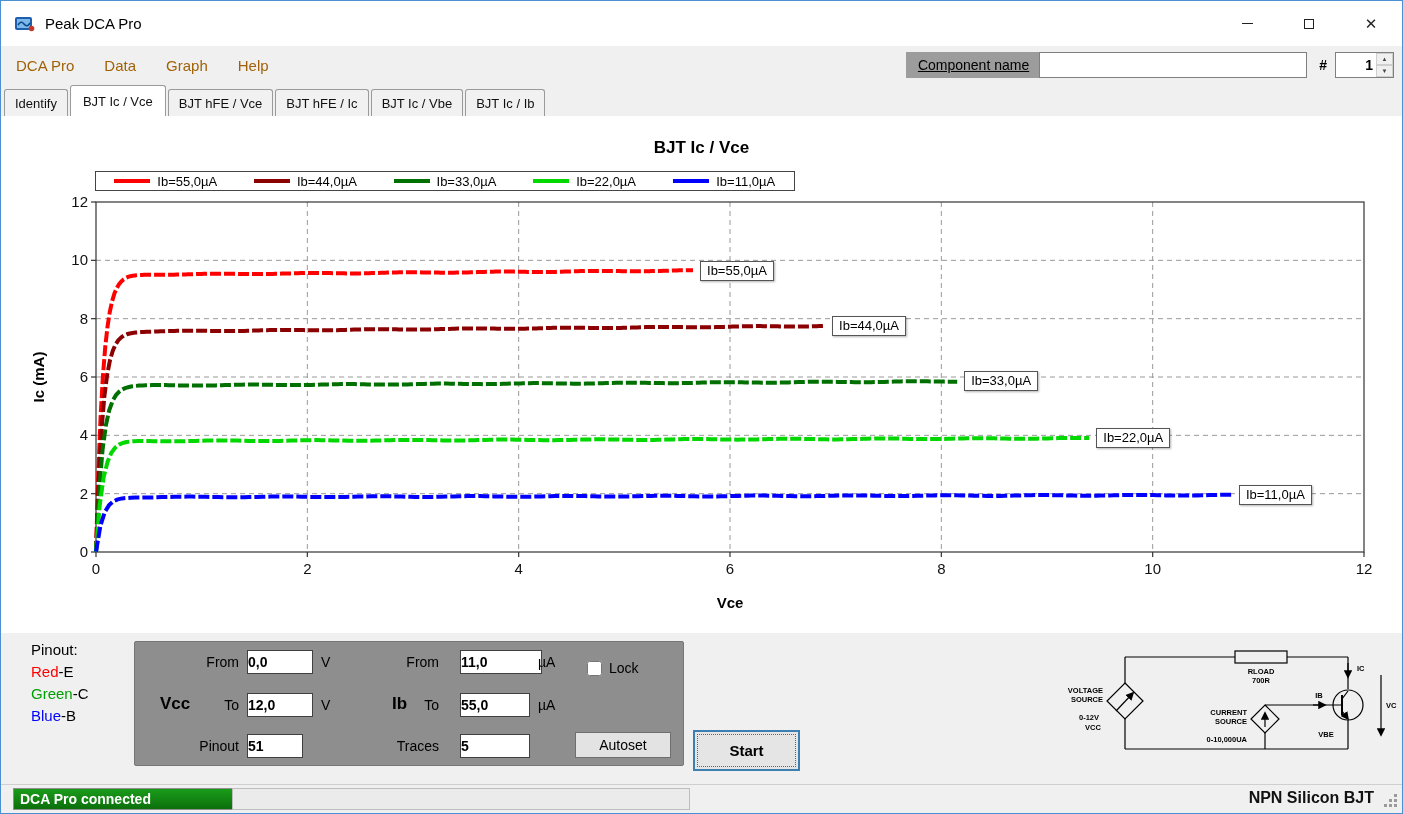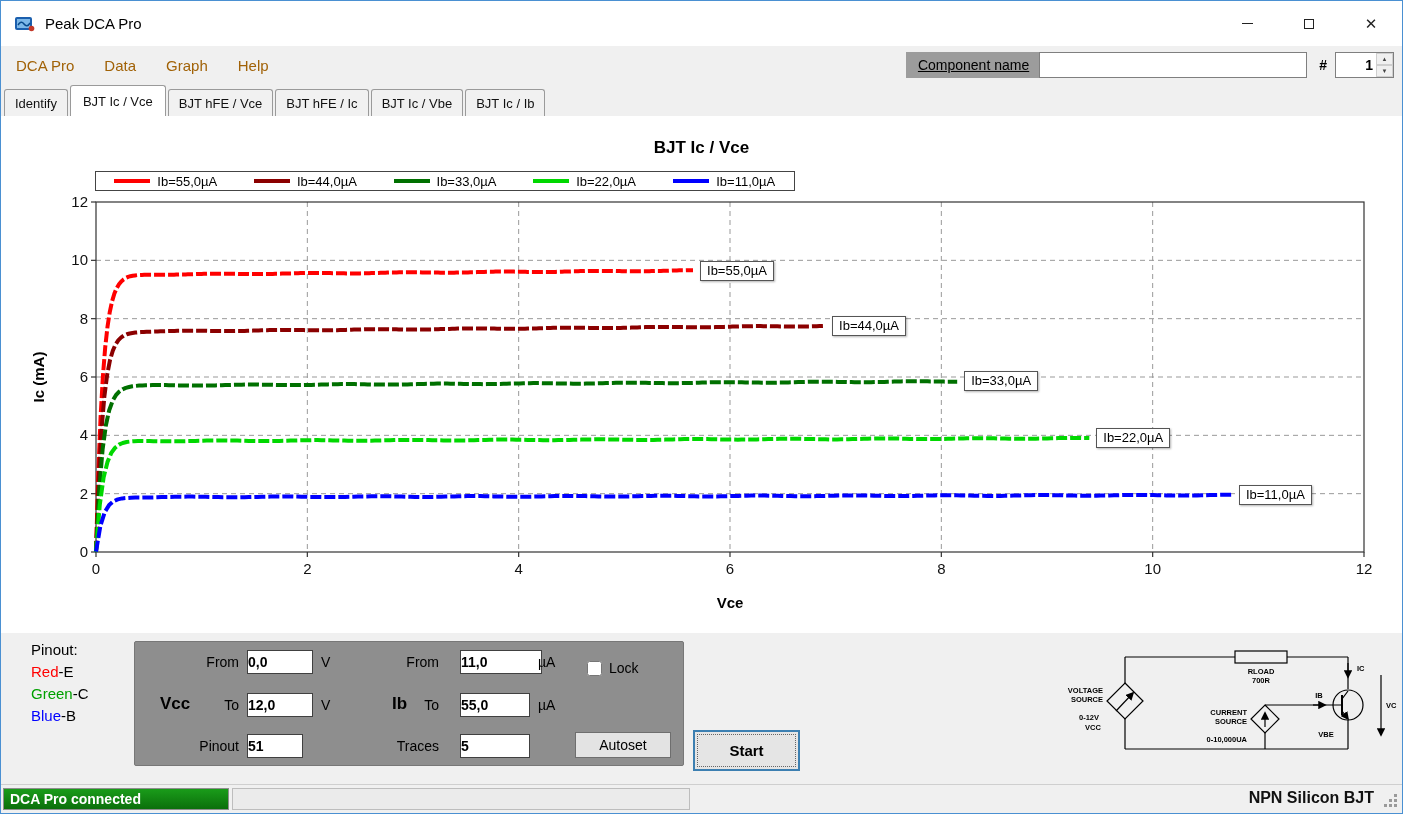--- a/index.html
+++ b/index.html
@@ -60,21 +60,21 @@
   .gb-unit{position:absolute;font-size:14px;color:#000}
   #lockwrap{position:absolute;left:452px;top:18px;display:flex;align-items:center;gap:7px;font-size:14px;color:#000}
   #lock-check{width:15px;height:15px}
   #autoset{position:absolute;left:440px;top:90px;width:96px;height:26px;background:#e3e3e3;border:1px solid #6e6e6e;font-size:14px;font-family:inherit}
   #start{position:absolute;left:692px;top:97px;width:107px;height:41px;background:#e5e5e5;border:2px solid #3c7fb1;font-size:15px;font-weight:bold;font-family:inherit;outline:1px dotted #666;outline-offset:-5px}
   #circuit{position:absolute;left:1038px;top:8px}
   .ckt-txt{font-size:7.5px;font-weight:bold;fill:#000;font-family:"Liberation Sans",sans-serif}
 
   
   #statusbar{height:29px;background:#f0f0f0;position:relative;border-top:1px solid #cfcfcf;flex:0 0 29px}
-  #status-green{position:absolute;left:2px;top:3px;width:226px;height:22px;background:linear-gradient(#1a9c1a,#0b6f0b);border:1px solid #8e8e8e;color:#fff;font-weight:bold;font-size:14px;display:flex;align-items:center;padding-left:6px}
+  #status-green{position:absolute;left:12px;top:3px;width:226px;height:22px;background:linear-gradient(#1a9c1a,#0b6f0b);border:1px solid #8e8e8e;color:#fff;font-weight:bold;font-size:14px;display:flex;align-items:center;padding-left:6px}
   #status-empty{position:absolute;left:231px;top:3px;width:458px;height:22px;background:#ebebeb;border:1px solid #bdbdbd}
   #status-right{position:absolute;right:28px;top:4px;font-size:16px;font-weight:bold;color:#111}
   #grip{position:absolute;right:5px;bottom:6px;width:3px;height:3px;background:#9a9a9a;
         box-shadow:0 -5px #9a9a9a,0 -10px #9a9a9a,-5px 0 #9a9a9a,-5px -5px #9a9a9a,-10px 0 #9a9a9a}
 </style>
 </head>
 <body>
 
 <div id="window">
 

